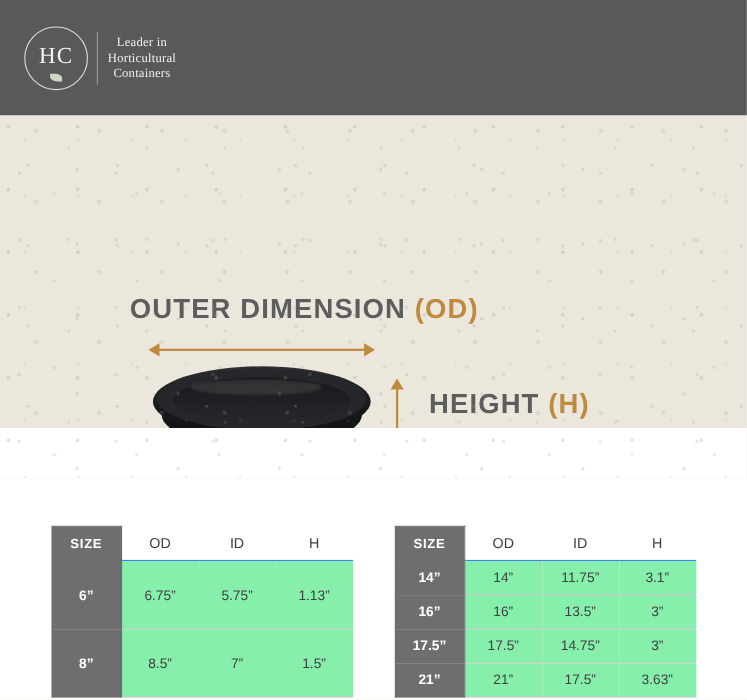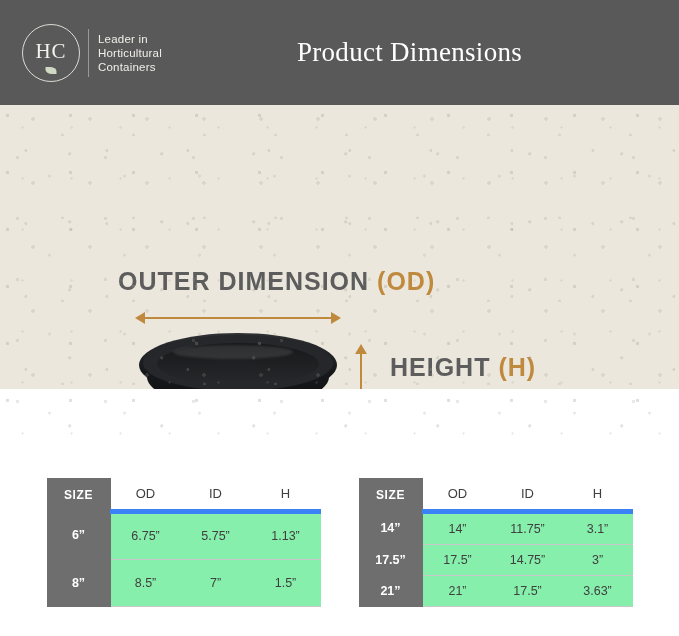--- a/index.html
+++ b/index.html
@@ -69,22 +69,23 @@
     width: 1px;
     height: 48px;
     background: #9a9a94;
     margin: 0 9px 0 8px;
     flex: none;
   }
   .logo-text {
     color: #f0efe9;
     font-size: 11.5px;
     line-height: 14px;
-    font-family: Liberation Sans, sans-serif;
+    font-family: Liberation Serif, serif;
     letter-spacing: 0.2px;
+    text-align: center;
   }
   .header-title {
     position: absolute;
     left: 0; right: 0;
     text-align: center;
     color: #ffffff;
     font-size: 27px;
     font-family: "Liberation Serif", serif;
     letter-spacing: 0.3px;
     padding-left: 140px;
@@ -261,21 +262,21 @@
     border-color: #6e6e6e;
   }
   table.dim thead th.col-head {
     background: #ffffff;
     color: #3f3f3f;
     font-size: 13px;
     width: 70px;
     border-top: none;
     border-left: none;
     border-right: none;
-    border-bottom: 5px solid #3b82f6;
+    border-bottom: 1px solid #3b82f6;
   }
   table.dim tbody td.size-cell {
     background: #6e6e6e;
     color: #ffffff;
     font-weight: bold;
     border-color: #6e6e6e;
   }
   table.dim tbody td.val {
     background: #86efac;
     border-left: none;
@@ -293,21 +294,20 @@
         <span class="hc">HC</span>
         <span class="logo-leaf"></span>
       </div>
       <div class="logo-divider"></div>
       <div class="logo-text">
         <div>Leader in</div>
         <div>Horticultural</div>
         <div>Containers</div>
       </div>
     </div>
-    <div class="header-title">Product Dimensions</div>
   </div>
 
   <div class="band">
 
     <div class="label" id="od-label"><span>OUTER DIMENSION </span><span class="accent">(OD)</span></div>
 
     <div class="arrow-h" id="od-arrow"></div>
 
     <div class="saucer">
       <div class="outer"></div>
@@ -362,20 +362,26 @@
         </tr>
       </thead>
       <tbody>
         <tr>
           <td class="size-cell">14”</td>
           <td class="val">14”</td>
           <td class="val">11.75”</td>
           <td class="val">3.1”</td>
         </tr>
         <tr>
+          <td class="size-cell">16”</td>
+          <td class="val">16”</td>
+          <td class="val">13.5”</td>
+          <td class="val">3”</td>
+        </tr>
+        <tr>
           <td class="size-cell">17.5”</td>
           <td class="val">17.5”</td>
           <td class="val">14.75”</td>
           <td class="val">3”</td>
         </tr>
         <tr>
           <td class="size-cell">21”</td>
           <td class="val">21”</td>
           <td class="val">17.5”</td>
           <td class="val">3.63”</td>

